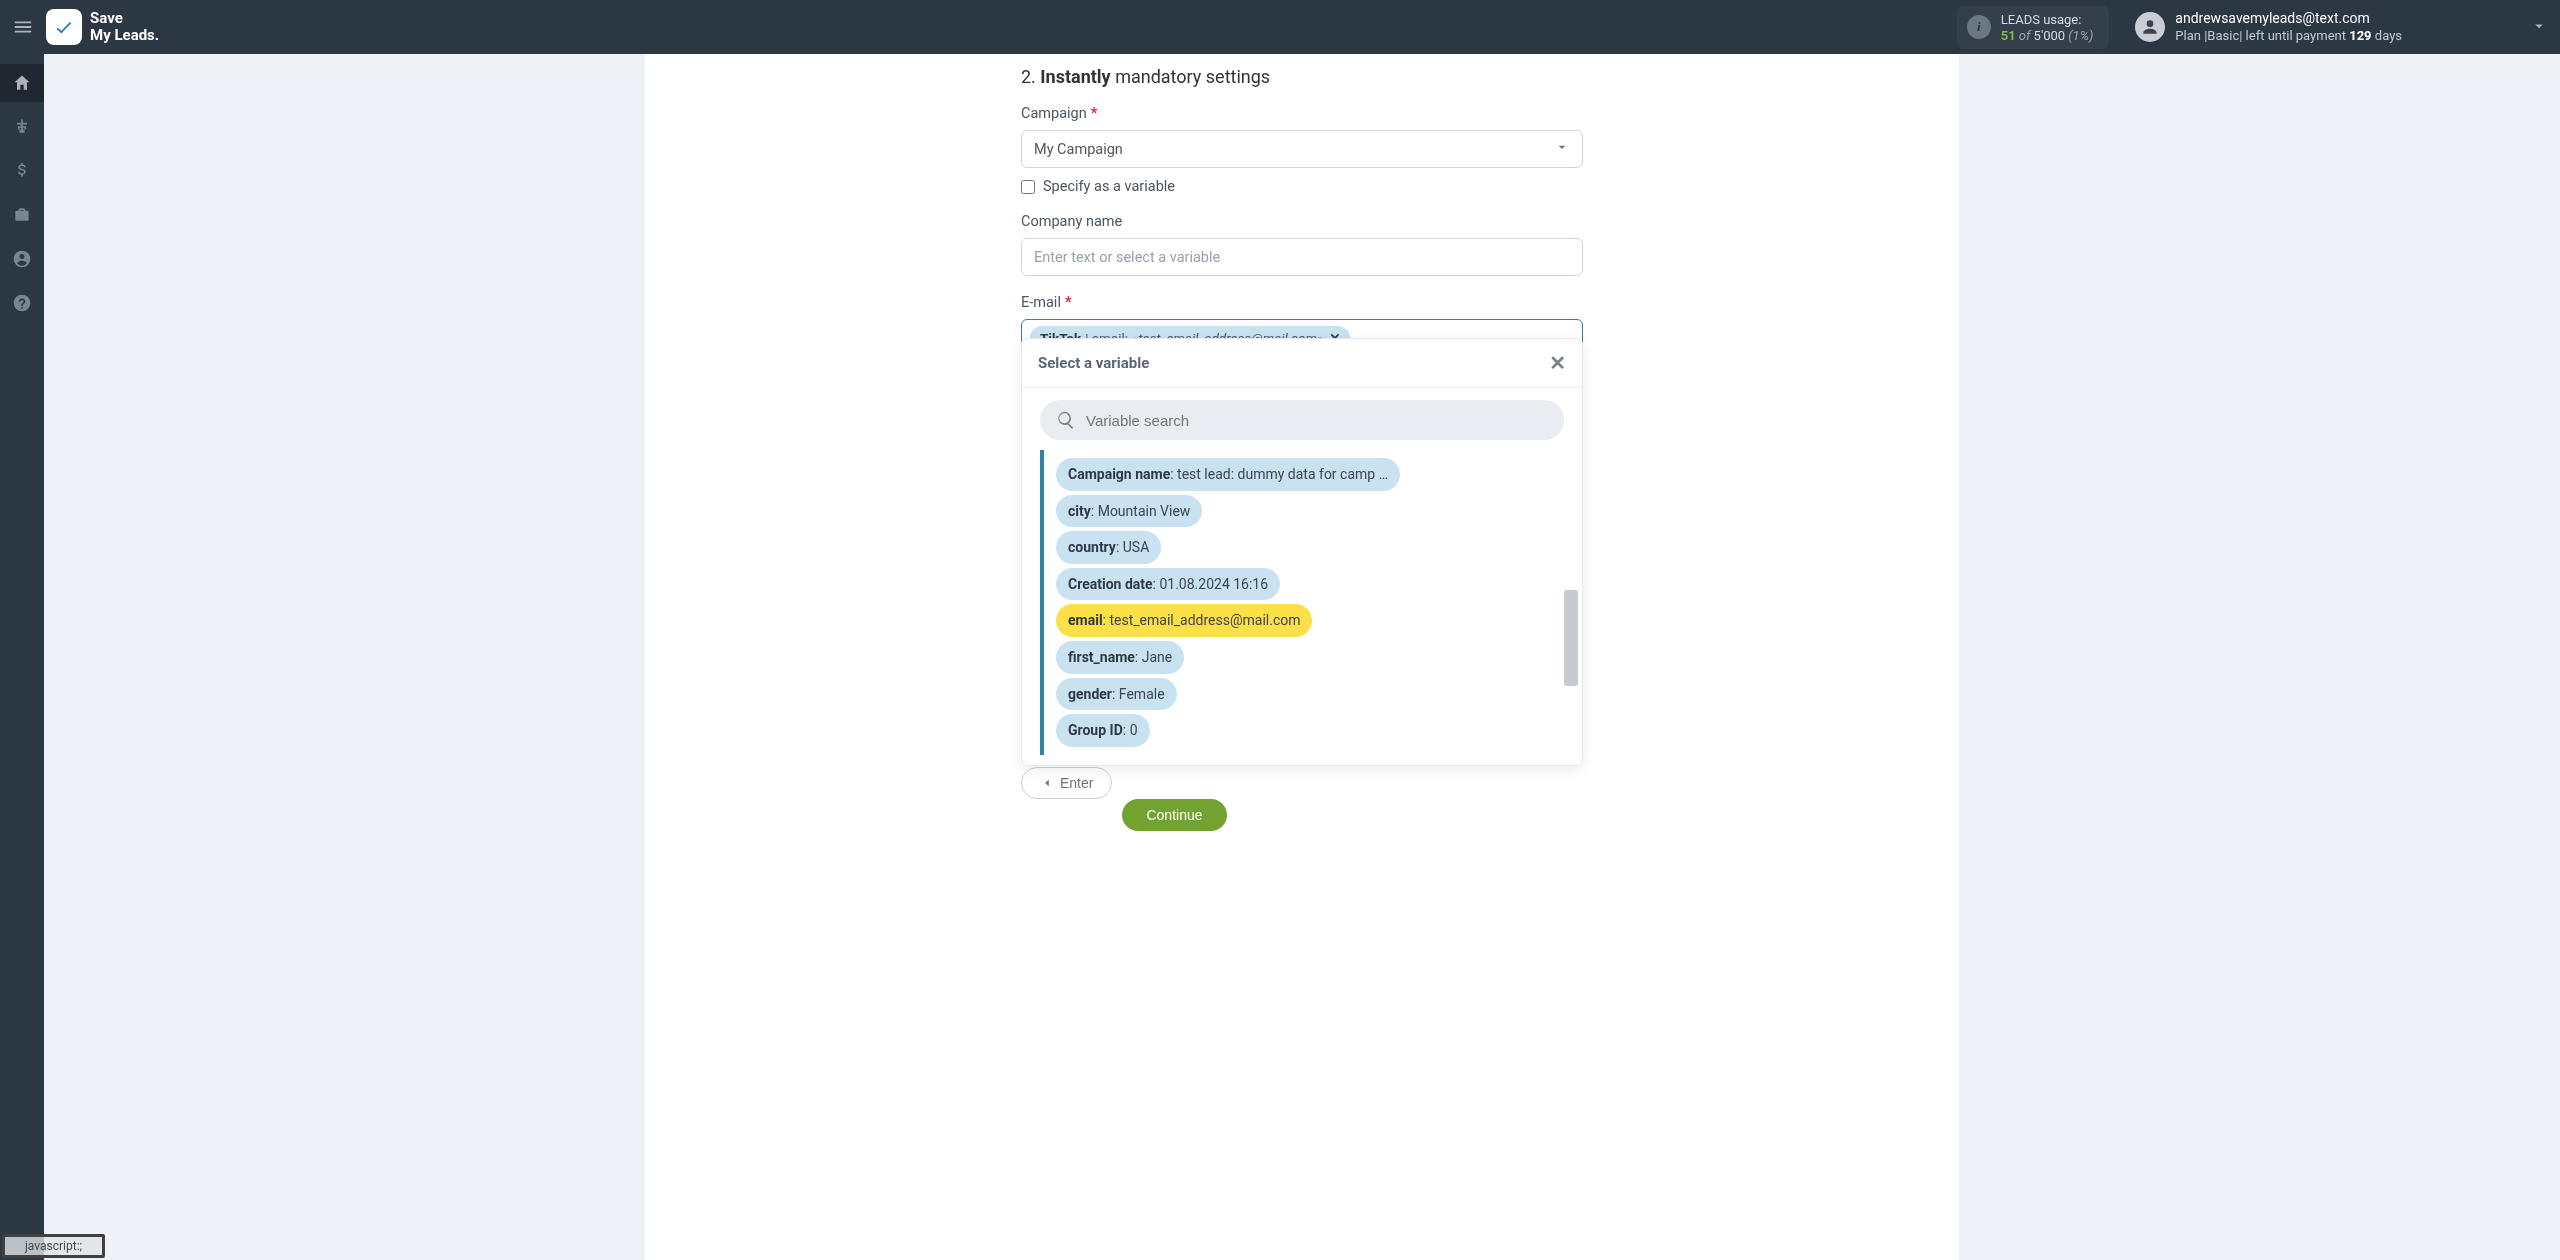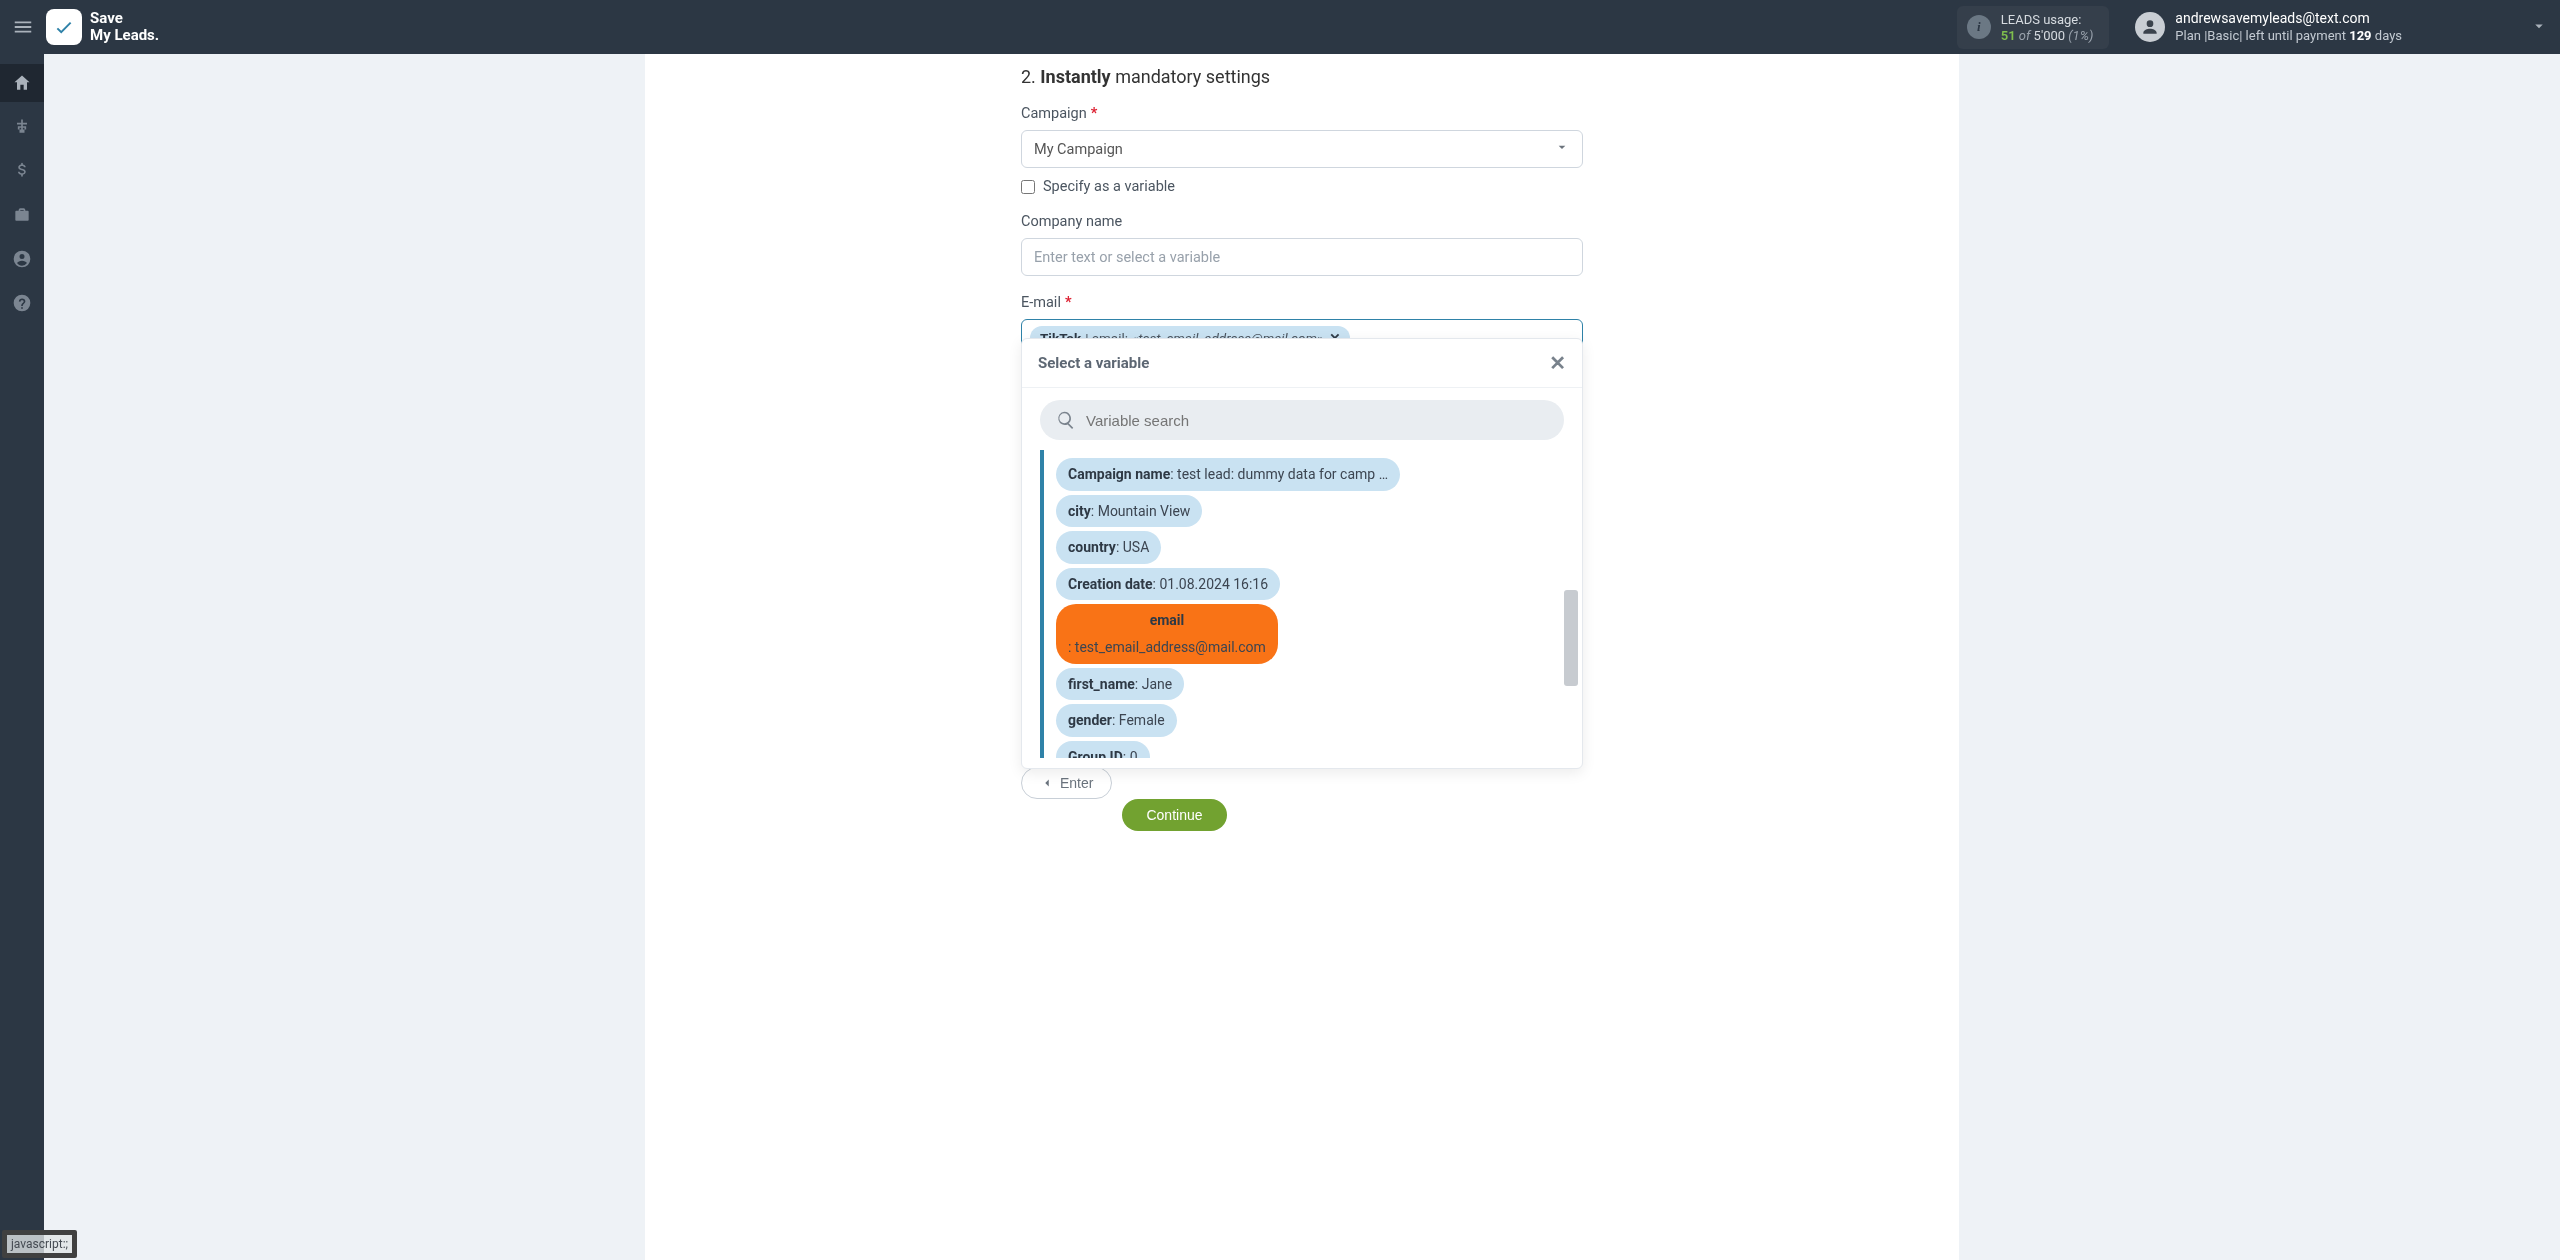--- a/index.html
+++ b/index.html
@@ -223,41 +223,41 @@
     background: #c9e2f2;
     border-radius: 20px;
     padding: 3px 12px;
     margin: 2px 0;
     font-size: 14px; color: #2e3945;
     cursor: pointer;
     max-width: 100%;
   }
   .chip .k { font-weight: 700; }
   .chip .v { color: #3c4551; }
-  .chip.selected { background: #f97316; flex-direction: column; }
+  .chip.selected { background: #fde047; }
   .chip-row { display: block; line-height: 1.9; }
 
   
   .btn-row {
     display: flex; gap: 10px; margin-top: 410px;
   }
   .btn {
     height: 32px; border-radius: 16px; padding: 0 18px;
     font-size: 14px; display: flex; align-items: center; gap: 6px;
     cursor: pointer;
   }
   .btn-back { background: #fff; border: 1px solid #c8cfd7; color: #6a737d; }
   .btn-continue { background: #72a230; color: #fff; border: 0; padding: 0 24px; margin-top: 32px; }
 
   
   .status-tip {
     position: fixed; left: 2px; bottom: 2px;
     background: #e0e3e6cc;
-    border: 5px solid #404040;
-    padding: 2px 4px;
+    border: 3px solid #404040;
+    padding: 2px 20px;
     font-size: 12px; color: #454b52;
     border-radius: 2px;
   }
 </style>
 </head>
 <body>
 
 <div class="app">
 
   <div class="header">

